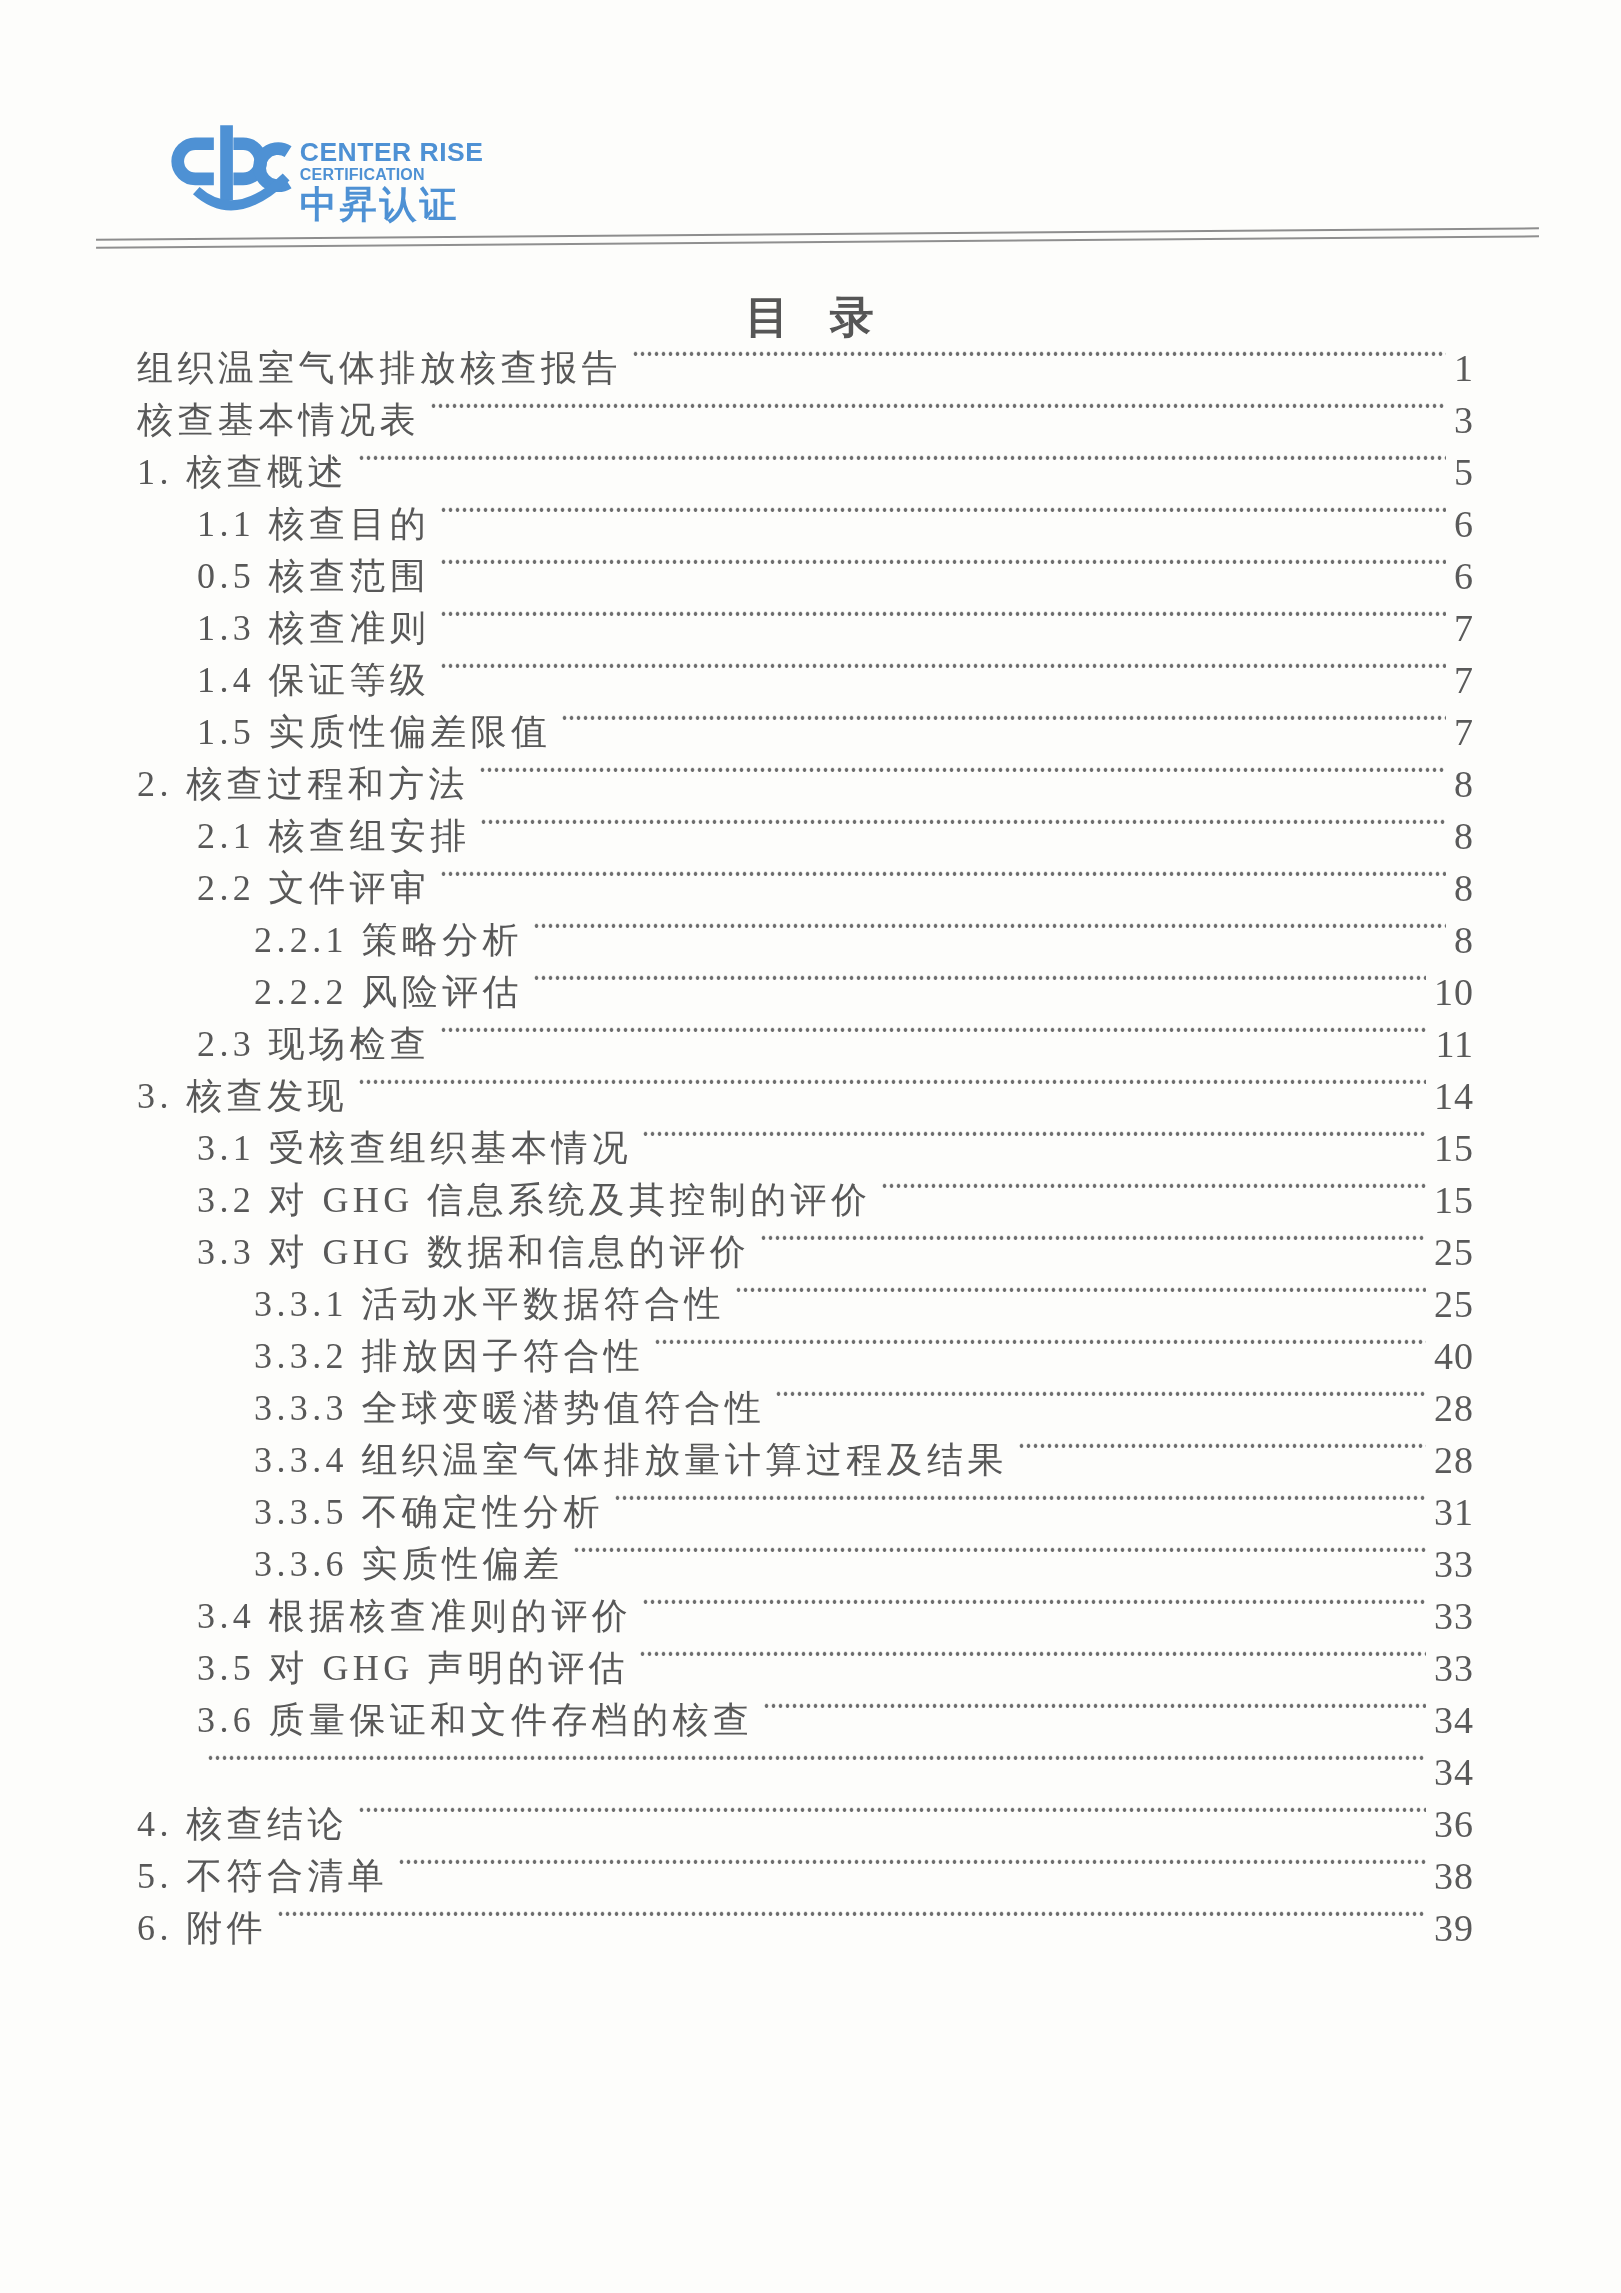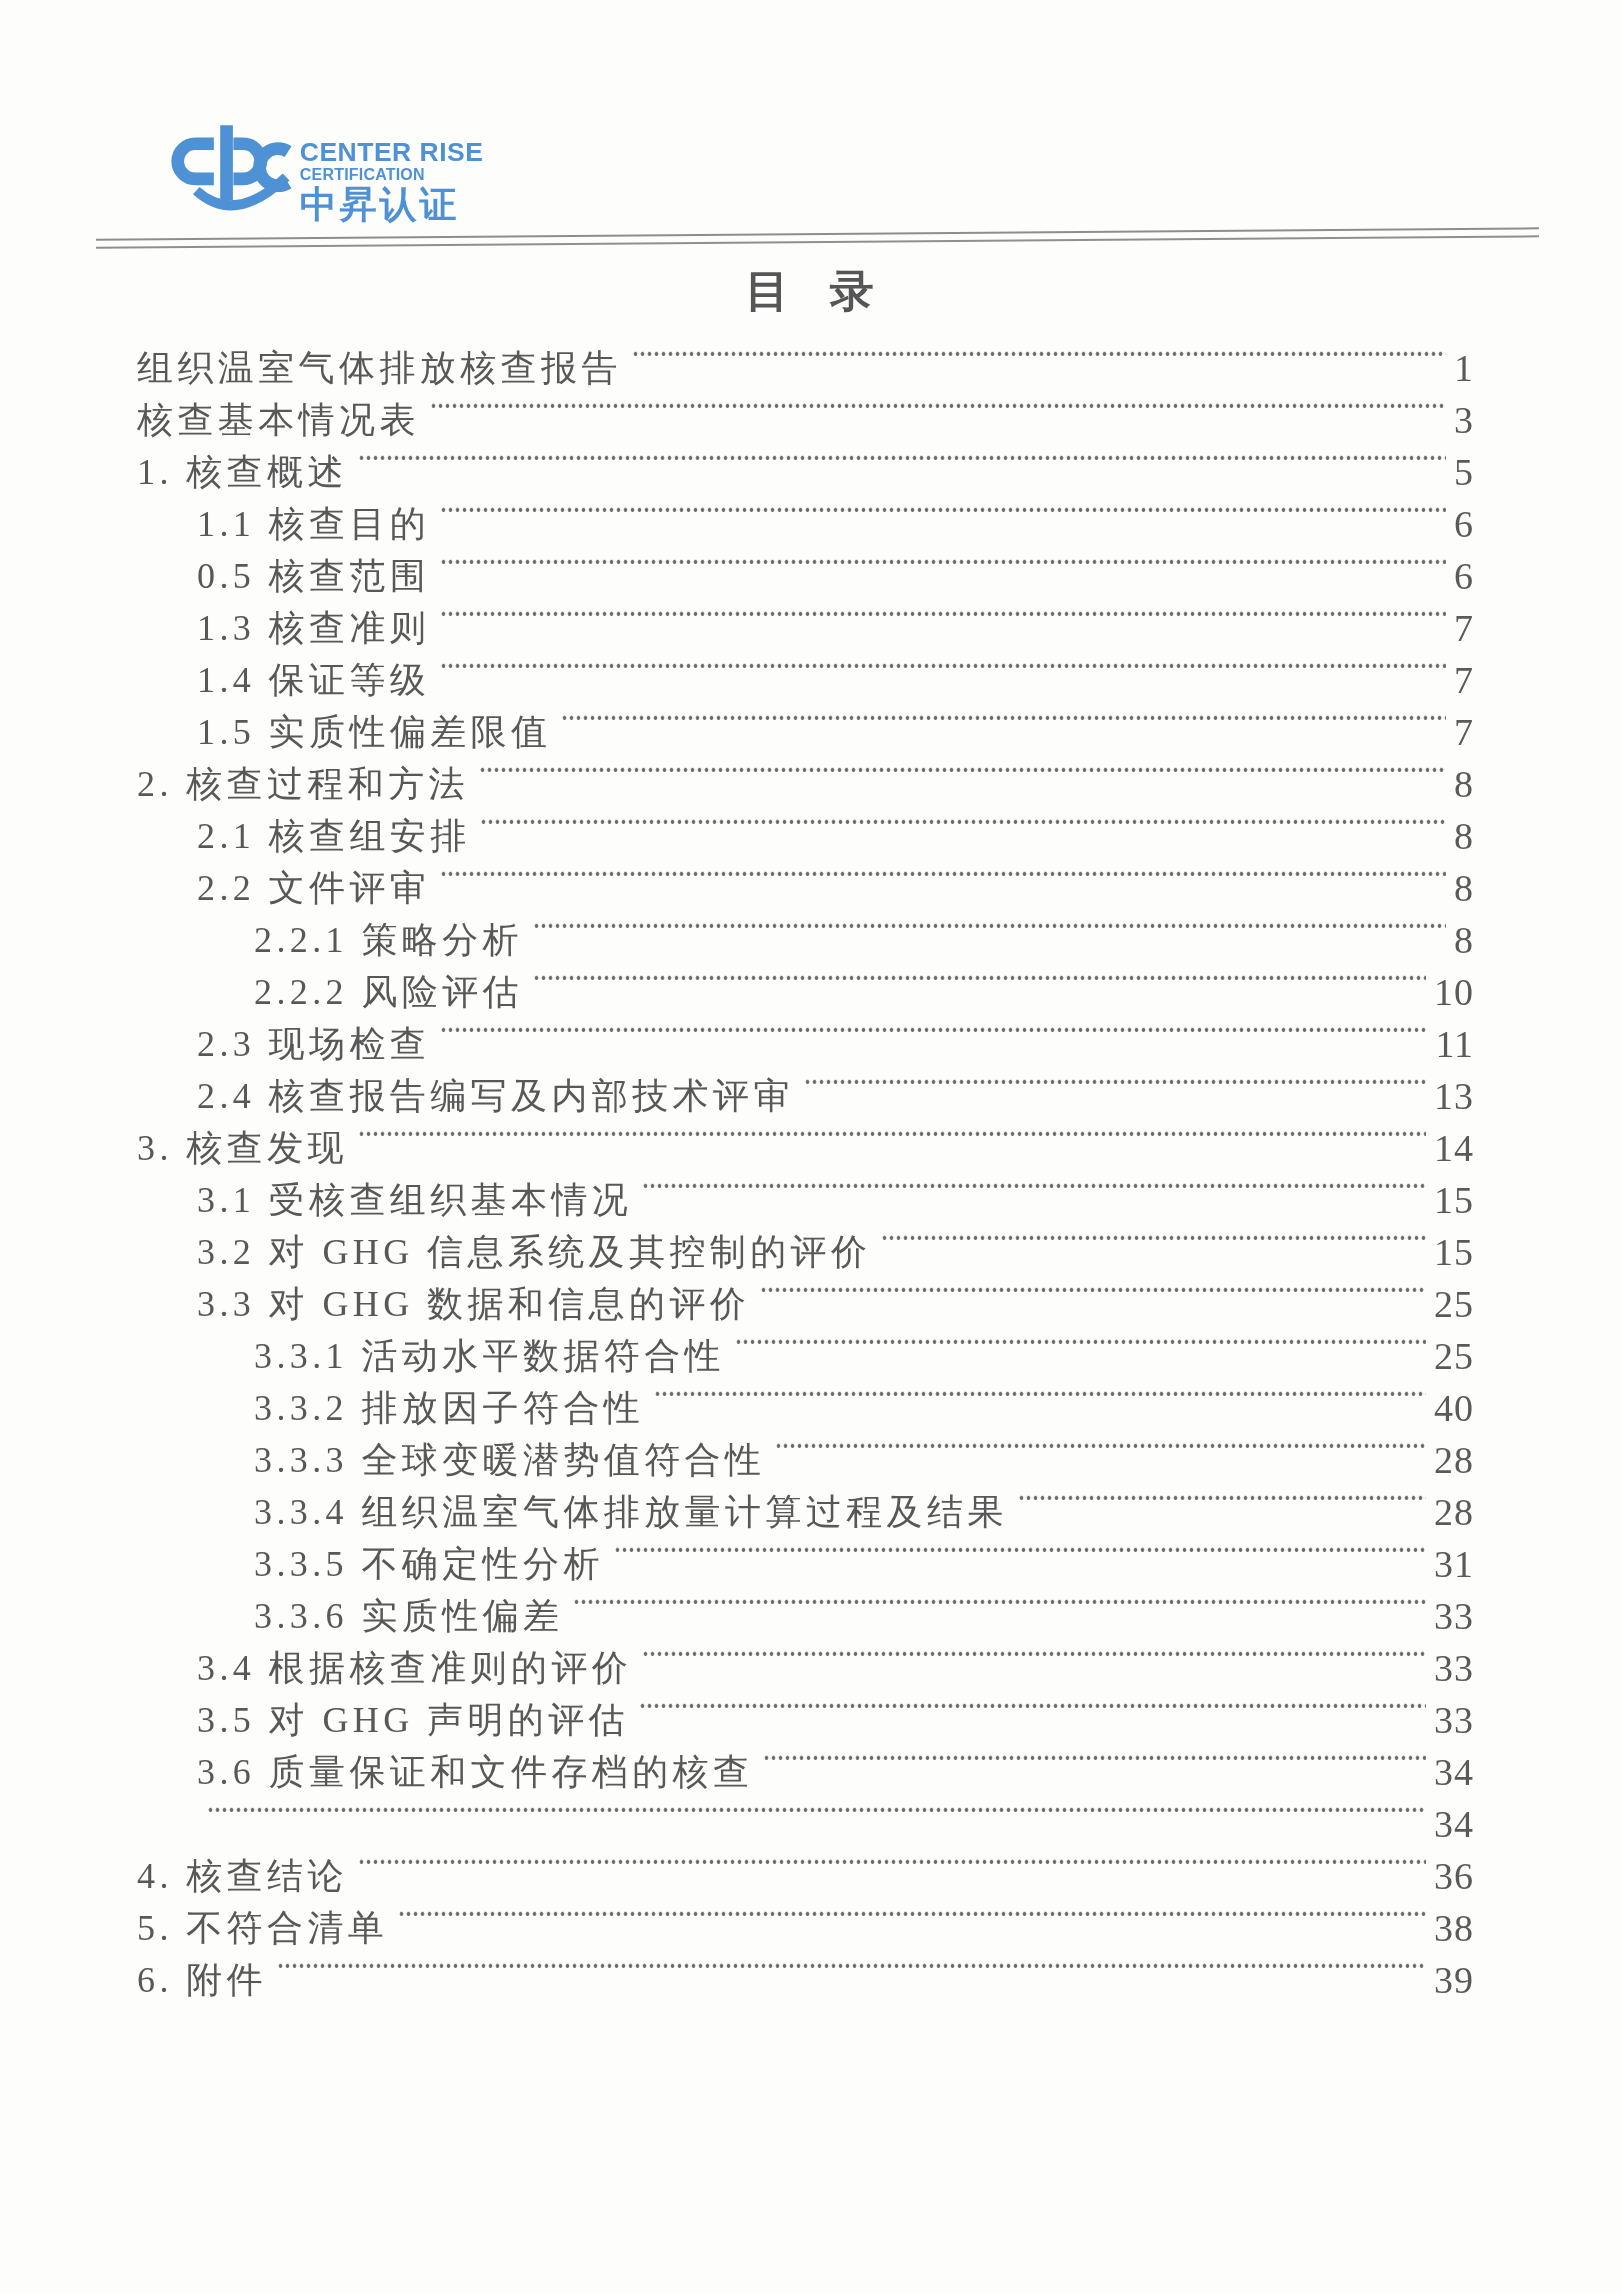--- a/index.html
+++ b/index.html
@@ -22,21 +22,21 @@
 
   
   .rule{
     position:absolute;left:96px;right:82px;top:233px;height:5.9px;
     border-top:2.9px solid #8d8d8d;border-bottom:2px solid #8f8f8f;
     transform:rotate(-0.45deg);
   }
 
   
   .title{
-    position:absolute;left:0;right:0;top:262px;margin:0;
+    position:absolute;left:0;right:0;top:288px;margin:0;
     text-align:center;font-size:44px;font-weight:600;color:#565656;
     word-spacing:25.5px;letter-spacing:2px;
   }
 
   
   .toc{position:absolute;left:137px;right:147px;top:342px}
   .row{display:flex;align-items:flex-end;height:52px;line-height:52px;white-space:nowrap}
   .row.lv1{padding-left:60px}
   .row.lv2{padding-left:117px}
   .lbl{font-size:36px;letter-spacing:4.4px;color:#585858}
@@ -157,25 +157,20 @@
     <span class="dots"></span>
     <span class="pg">10</span>
   </div>
 
   <div class="row lv1">
     <span class="lbl">2.3 现场检查</span>
     <span class="dots"></span>
     <span class="pg">11</span>
   </div>
 
-  <div class="row lv1">
-    <span class="lbl">2.4 核查报告编写及内部技术评审</span>
-    <span class="dots"></span>
-    <span class="pg">13</span>
-  </div>
 
   <div class="row lv0">
     <span class="lbl">3. 核查发现</span>
     <span class="dots"></span>
     <span class="pg">14</span>
   </div>
 
   <div class="row lv1">
     <span class="lbl">3.1 受核查组织基本情况</span>
     <span class="dots"></span>

